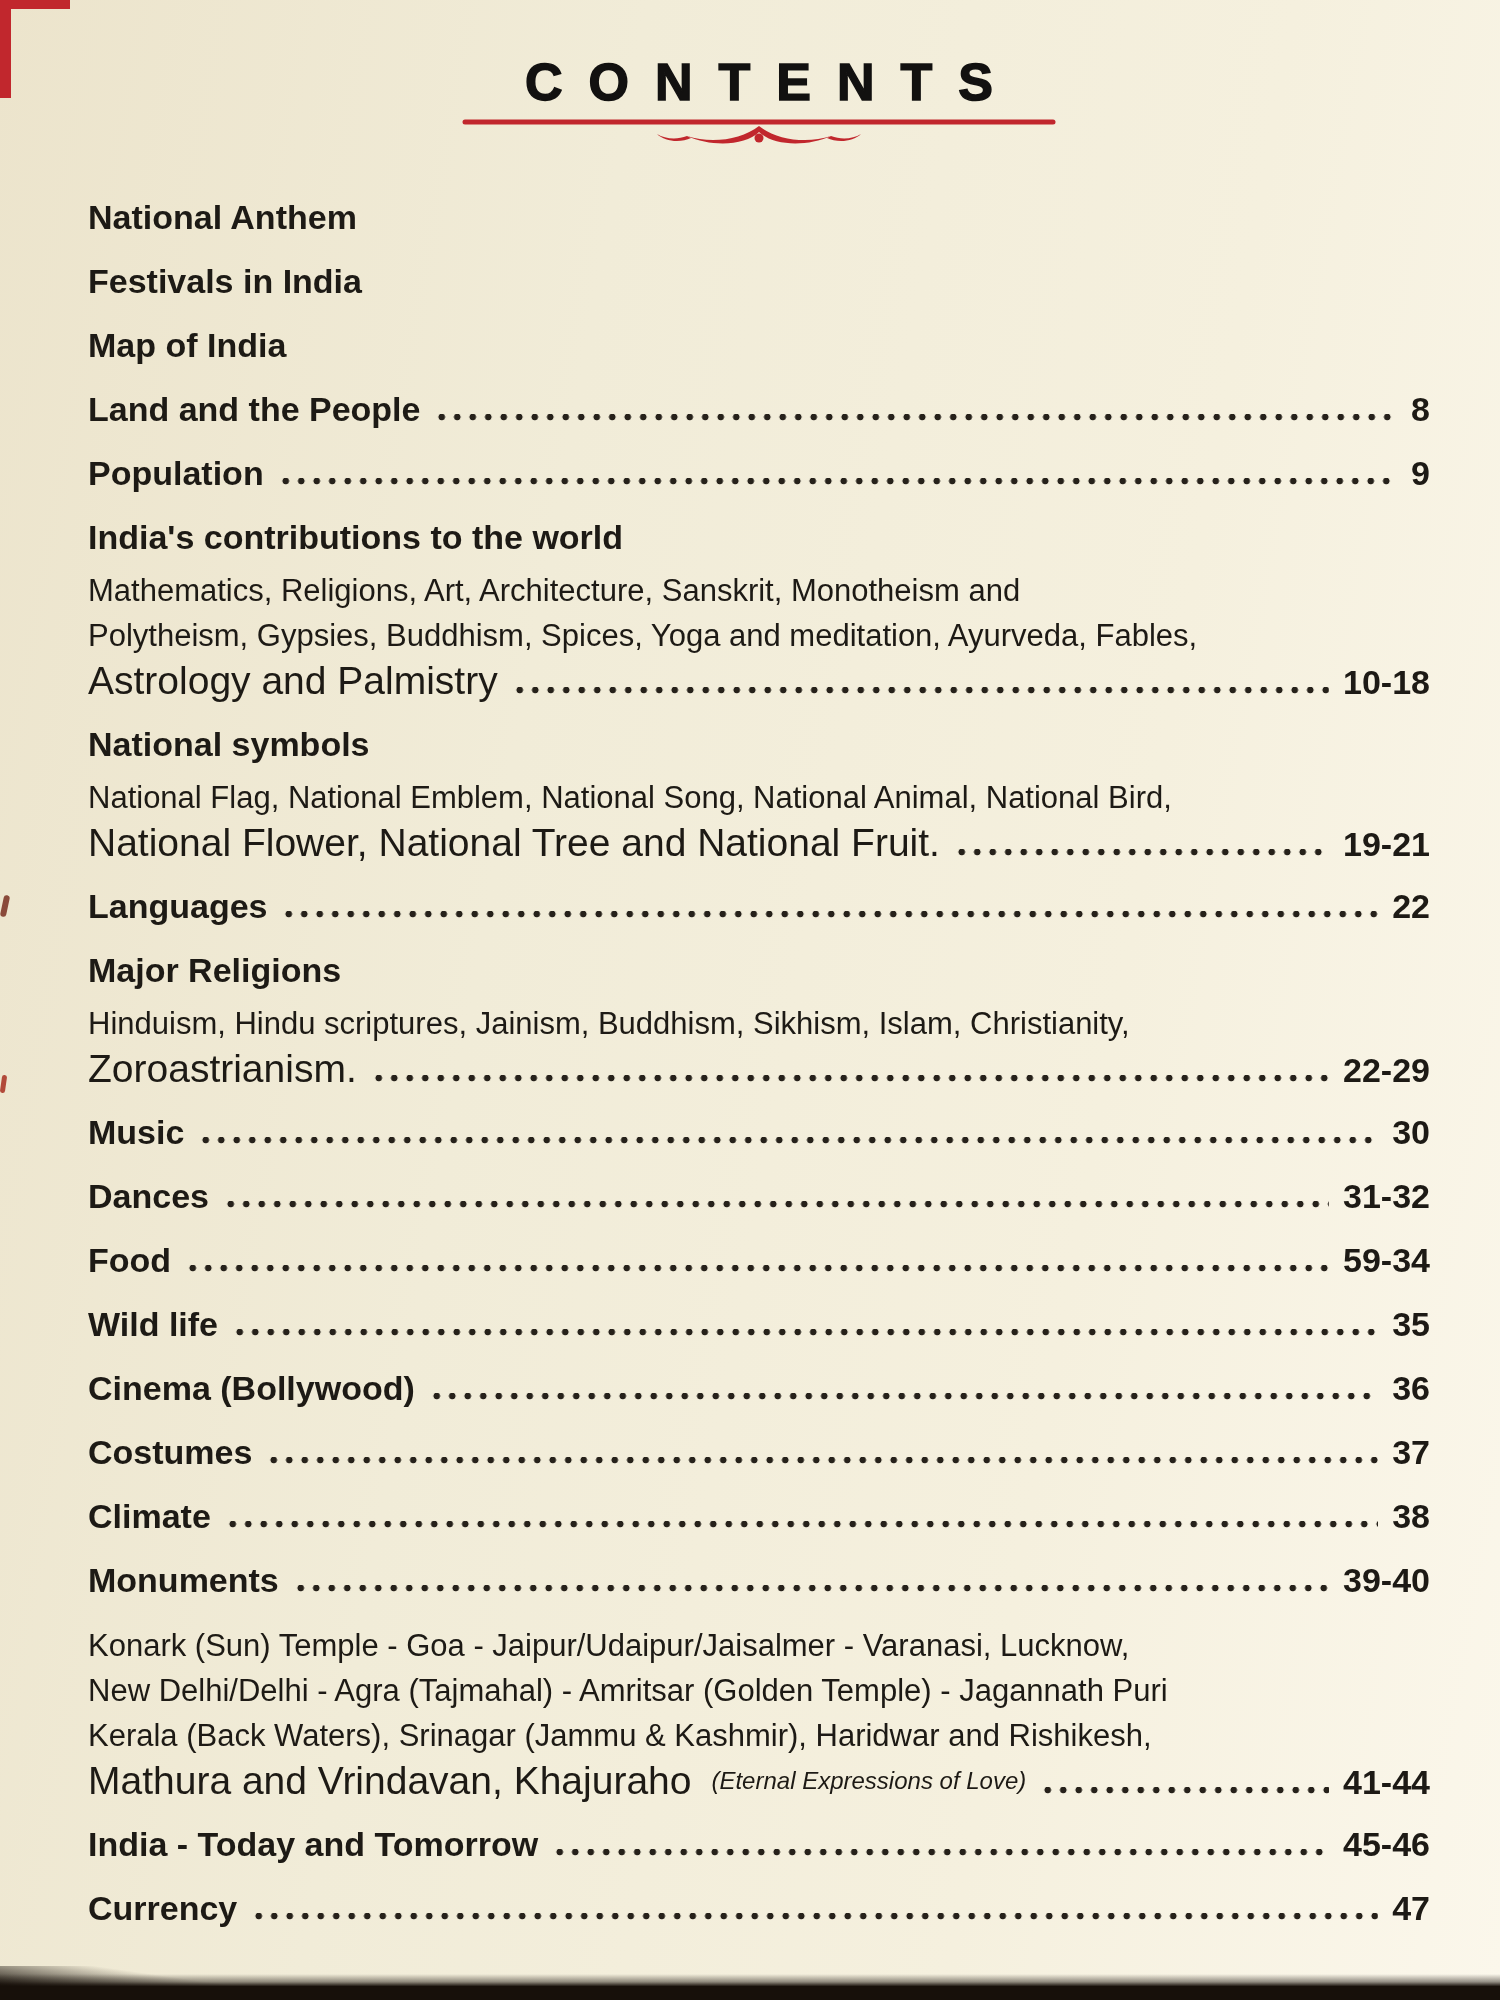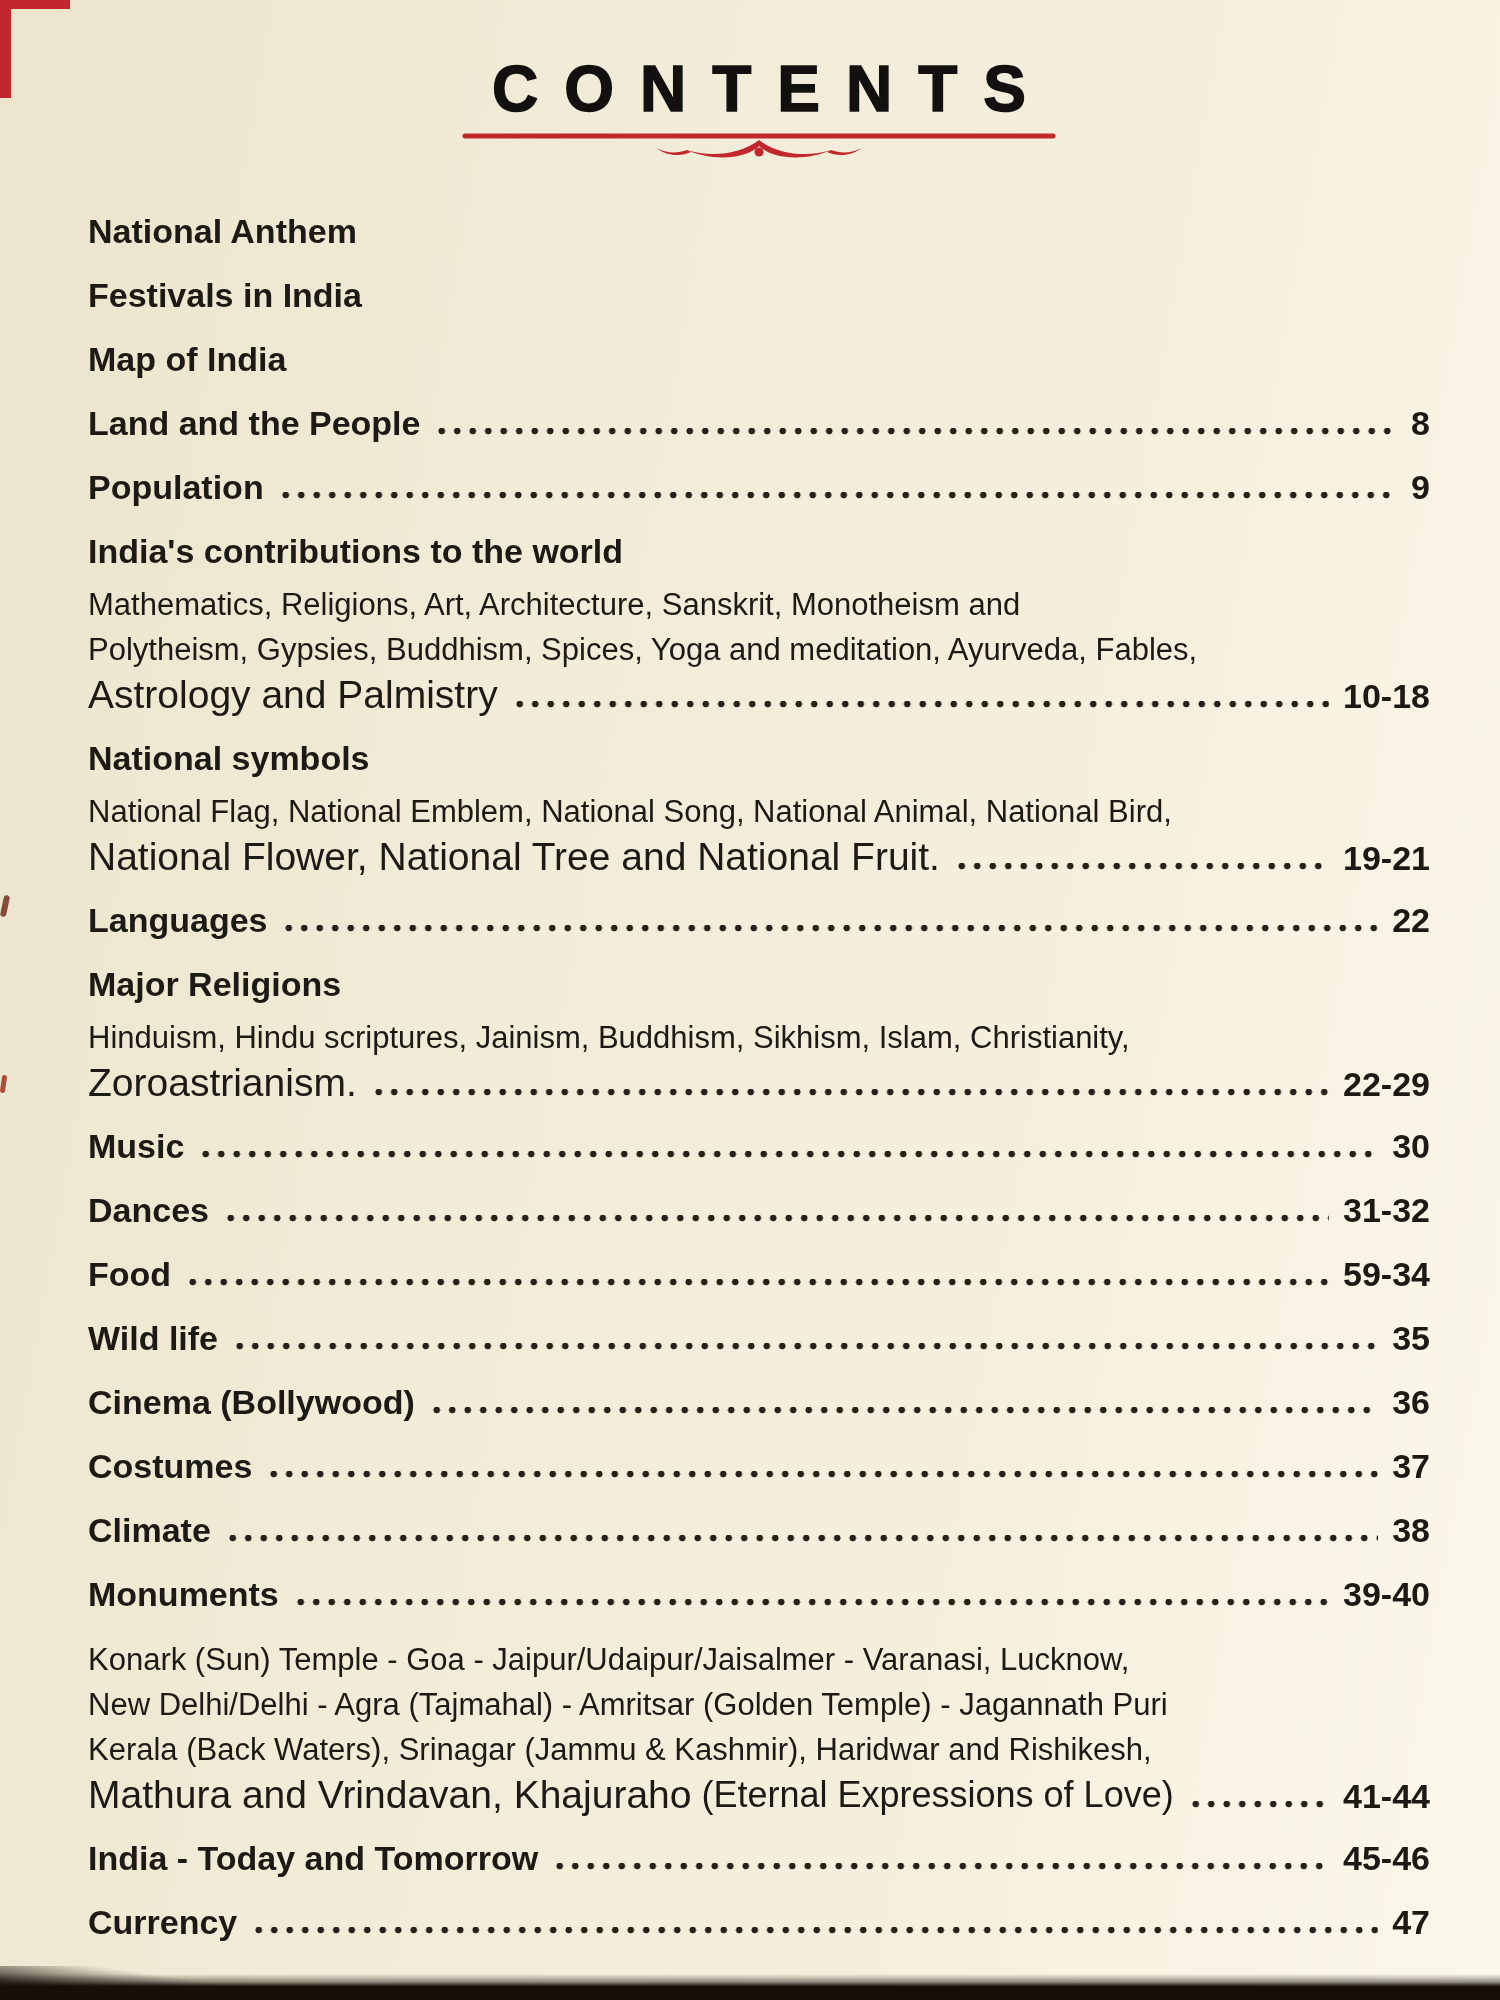--- a/index.html
+++ b/index.html
@@ -10,21 +10,21 @@
     overflow: hidden;
     background: linear-gradient(100deg, #ece4cc 0%, #f1ecd8 35%, #f5f0de 70%, #fbf7eb 100%);
     font-family: "Liberation Sans", sans-serif;
     color: #1d1a15;
   }
   .content { padding: 30px 70px 0 88px; }
 
   .title-wrap { text-align: center; margin-top: 22px; }
   .title {
     display: inline-block;
-    font-size: 64px;
+    font-size: 52px;
     font-weight: bold;
     letter-spacing: 26px;
     margin-left: 26px; 
     color: #121110;
     -webkit-text-stroke: 1.5px #121110;
   }
   .flourish-wrap { text-align: center; margin-top: 2px; height: 40px; }
 
   .toc { margin-top: 42px; }
 
@@ -54,23 +54,24 @@
 
   .section { margin-bottom: 20px; }
   .heading { margin: 14px 0 10px 0; }
   .desc-line {
     font-size: 31px;
     line-height: 45px;
   }
   .row.desc-last { margin-top: 0; }
   .desc-text { font-size: 39px; line-height: 45px; white-space: nowrap; }
   .desc-italic {
-    font-size: 36px;
+    font-size: 24px;
     line-height: 45px;
-    margin-left: 10px;
+    font-style: italic;
+    margin-left: 20px;
     white-space: nowrap;
   }
 
   
   .red-strip {
     position: absolute; left: 0; top: 0; width: 11px; height: 98px;
     background: #c1272d;
   }
   .red-corner {
     position: absolute; left: 0; top: 0; width: 70px; height: 9px;

